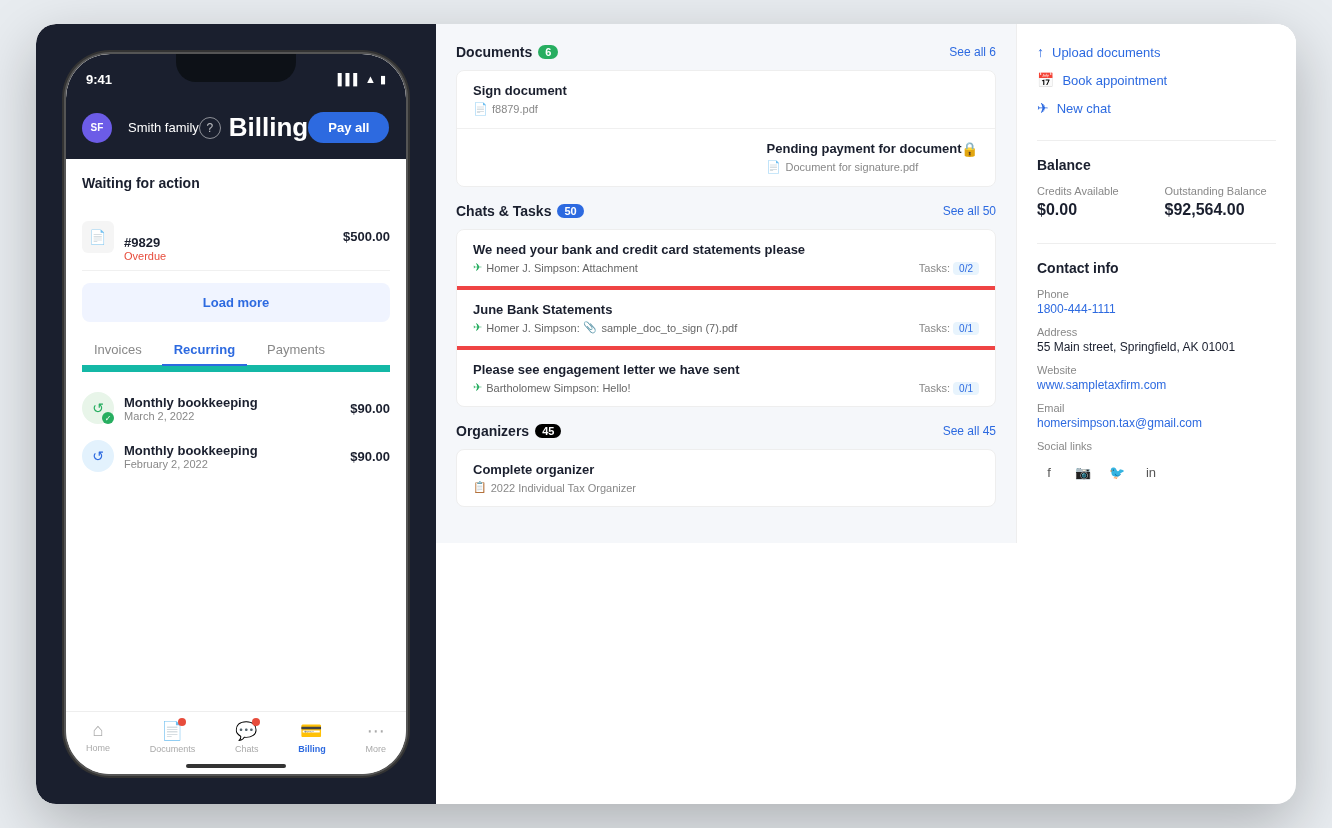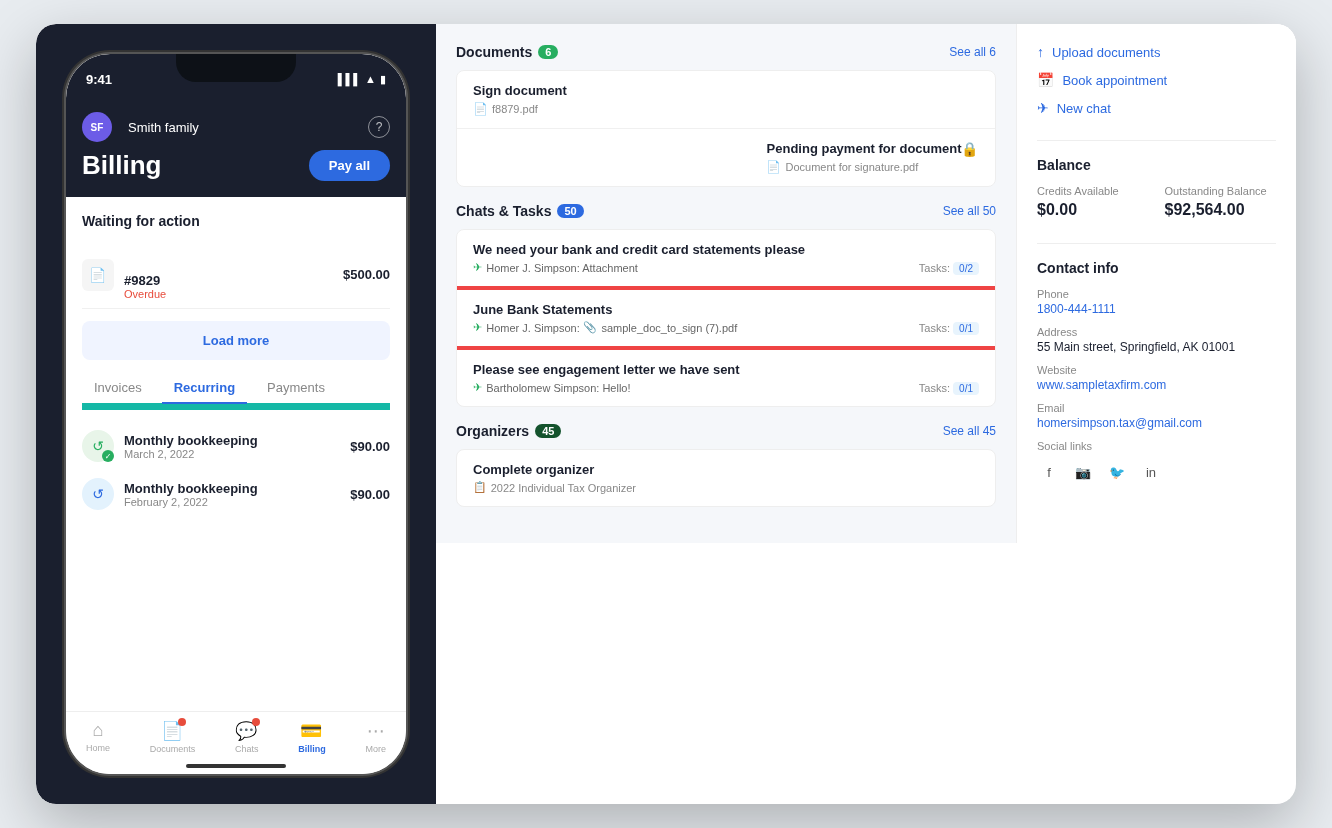--- a/index.html
+++ b/index.html
@@ -84,21 +84,21 @@
       gap: 4px;
       z-index: 1;
       color: white;
       font-size: 11px;
     }
 
     .phone-header {
       background: #1a1f2e;
       padding: 8px 16px 16px;
       display: flex;
-      flex-direction: column;
+      flex-direction: row;
       gap: 8px;
     }
 
     .phone-user-row {
       display: flex;
       align-items: center;
       justify-content: space-between;
     }
 
     .phone-avatar {
@@ -402,21 +402,21 @@
       padding: 1px 7px;
       font-size: 11px;
       font-weight: 600;
     }
 
     .badge-blue {
       background: #2d6ae0;
     }
 
     .badge-orange {
-      background: #14532d;
+      background: #000000;
     }
 
     .see-all-link {
       color: #2d6ae0;
       font-size: 12px;
       cursor: pointer;
       text-decoration: none;
     }
 
     .section-card {

